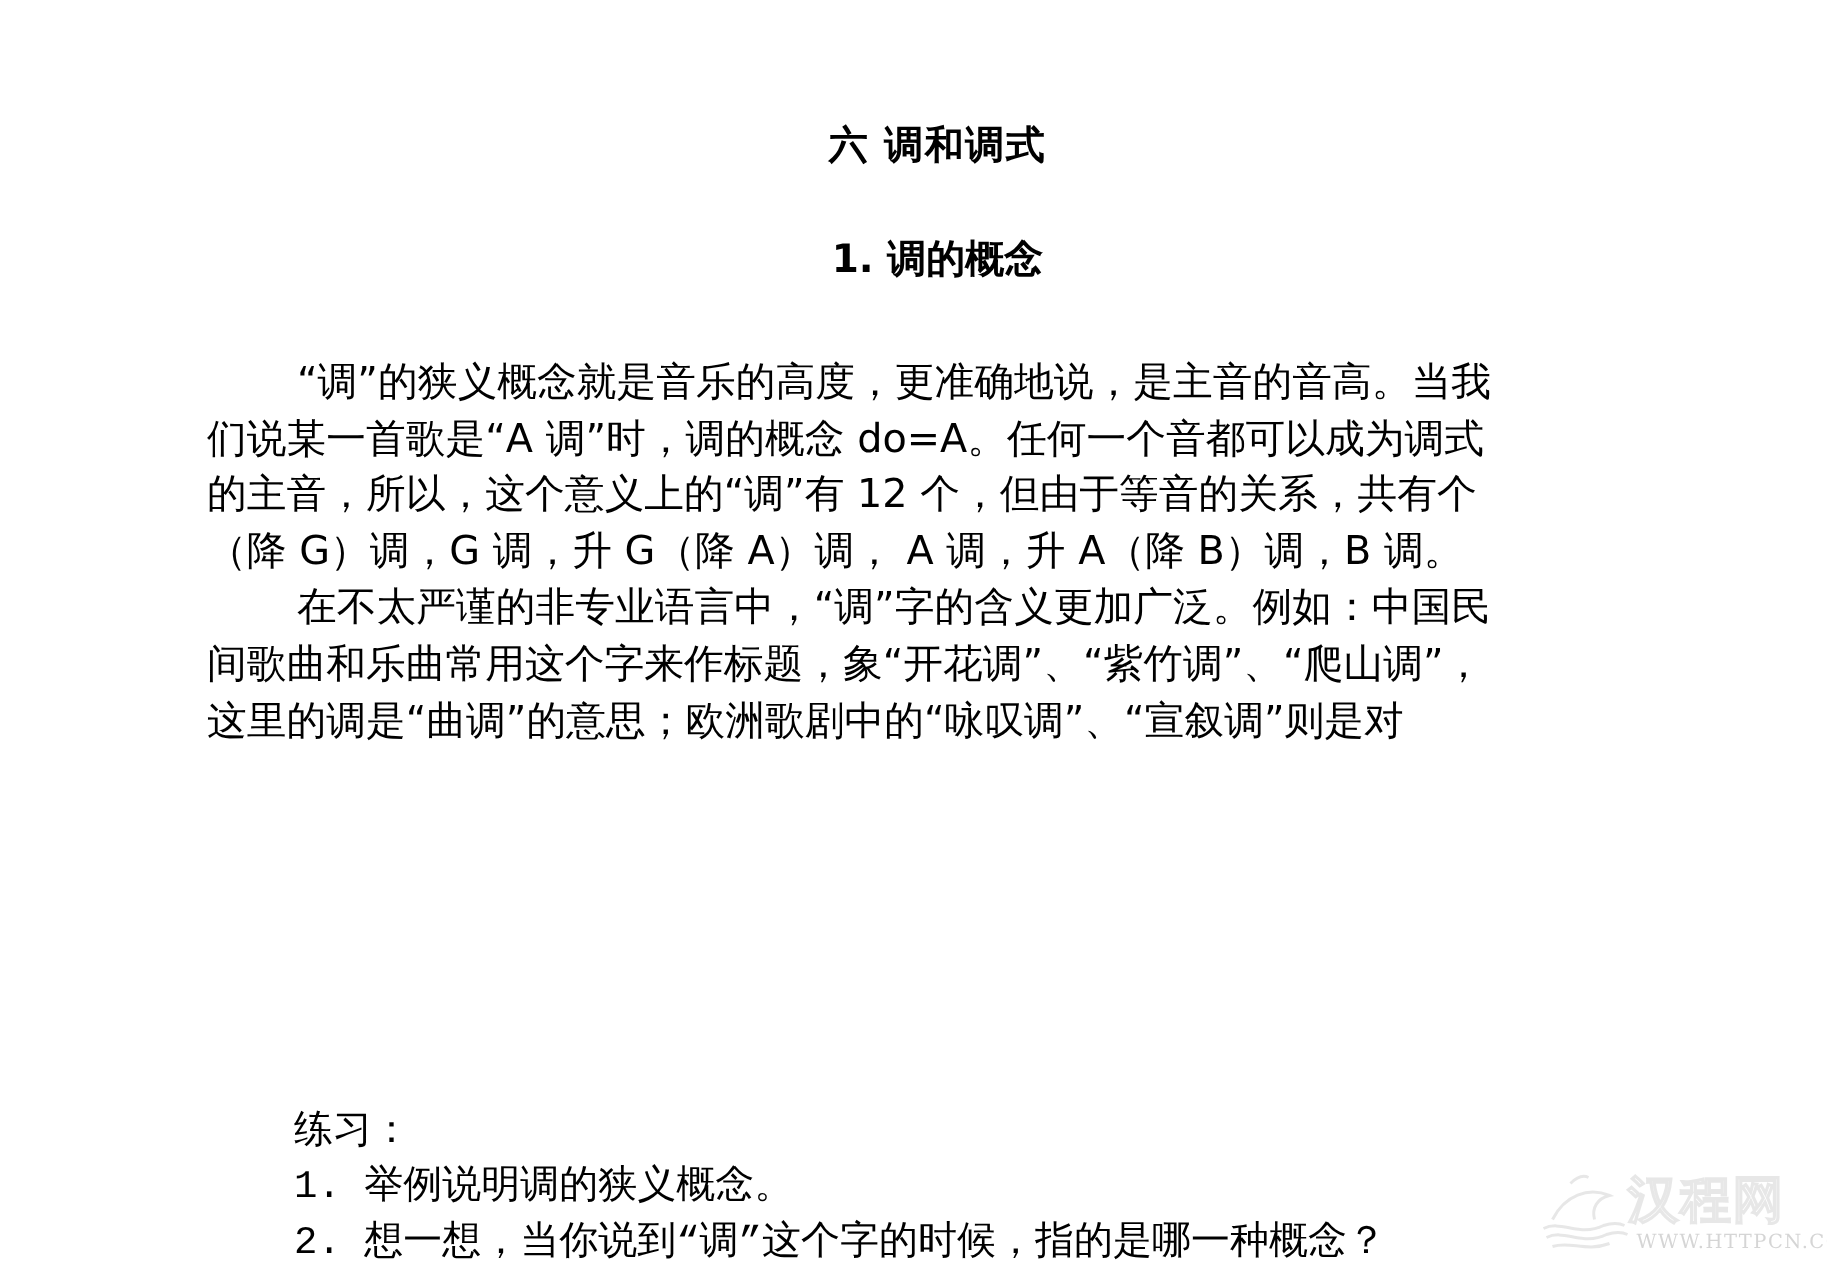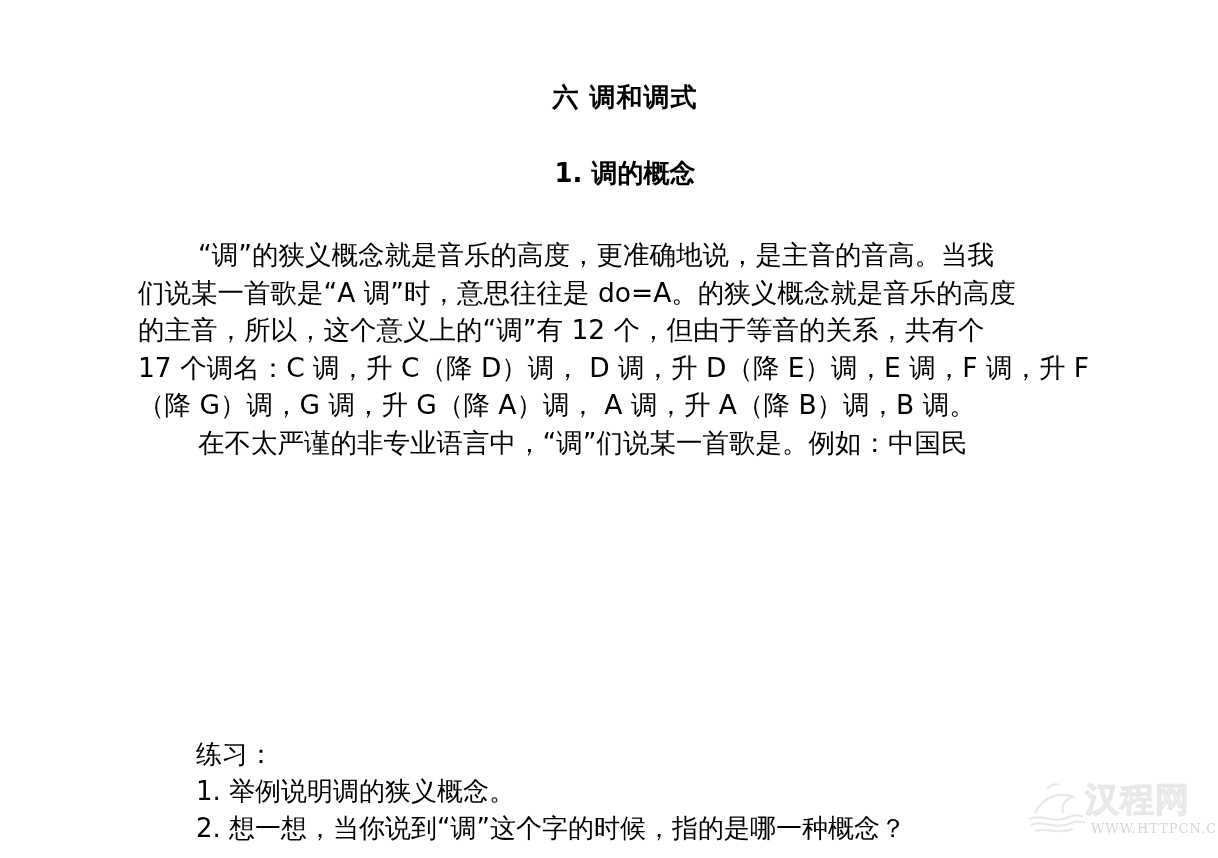--- a/index.html
+++ b/index.html
@@ -53,21 +53,21 @@
       height: 37.6px;
     }
     .indent { padding-left: 60px; }
     .exercises {
       position: absolute;
       left: 196px;
       top: 736px;
       font-size: 26px;
       line-height: 37px;
     }
-    .exercises .line { height: 37px; }
+    .exercises .line { height: 37px; font-family: Liberation Mono, monospace; }
     .watermark {
       position: absolute;
       left: 1025px;
       top: 775px;
       width: 180px;
       height: 70px;
       opacity: 0.35;
     }
     .watermark .wm-text {
       position: absolute;
@@ -98,27 +98,28 @@
 <body>
 
 <div class="page">
 
   <div class="chapter-title">六  调和调式</div>
   <div class="section-title">1. 调的概念</div>
 
   <div class="body-text">
     <div>
       <span class="line indent">“调”的狭义概念就是音乐的高度，更准确地说，是主音的音高。当我</span>
-      <span class="line">们说某一首歌是“A 调”时，意思往往是 do=A。的狭义概念就是音乐的高度</span>
+      <span class="line">们说某一首歌是“A 调”时，调的概念 do=A。任何一个音都可以成为调式</span>
       <span class="line">的主音，所以，这个意义上的“调”有 12 个，但由于等音的关系，共有个</span>
-      <span class="line">17 个调名：C 调，升 C（降 D）调， D 调，升 D（降 E）调，E 调，F 调，升 F</span>
       <span class="line">（降 G）调，G 调，升 G（降 A）调， A 调，升 A（降 B）调，B 调。</span>
     </div>
     <div>
-      <span class="line indent">在不太严谨的非专业语言中，“调”们说某一首歌是。例如：中国民</span>
+      <span class="line indent">在不太严谨的非专业语言中，“调”字的含义更加广泛。例如：中国民</span>
+      <span class="line">间歌曲和乐曲常用这个字来作标题，象“开花调”、“紫竹调”、“爬山调”，</span>
+      <span class="line">这里的调是“曲调”的意思；欧洲歌剧中的“咏叹调”、“宣叙调”则是对</span>
     </div>
   </div>
 
   <div class="exercises">
     <span class="line">练习：</span>
     <span class="line">1. 举例说明调的狭义概念。</span>
     <span class="line">2. 想一想，当你说到“调”这个字的时候，指的是哪一种概念？</span>
   </div>
 
   <div class="watermark">

